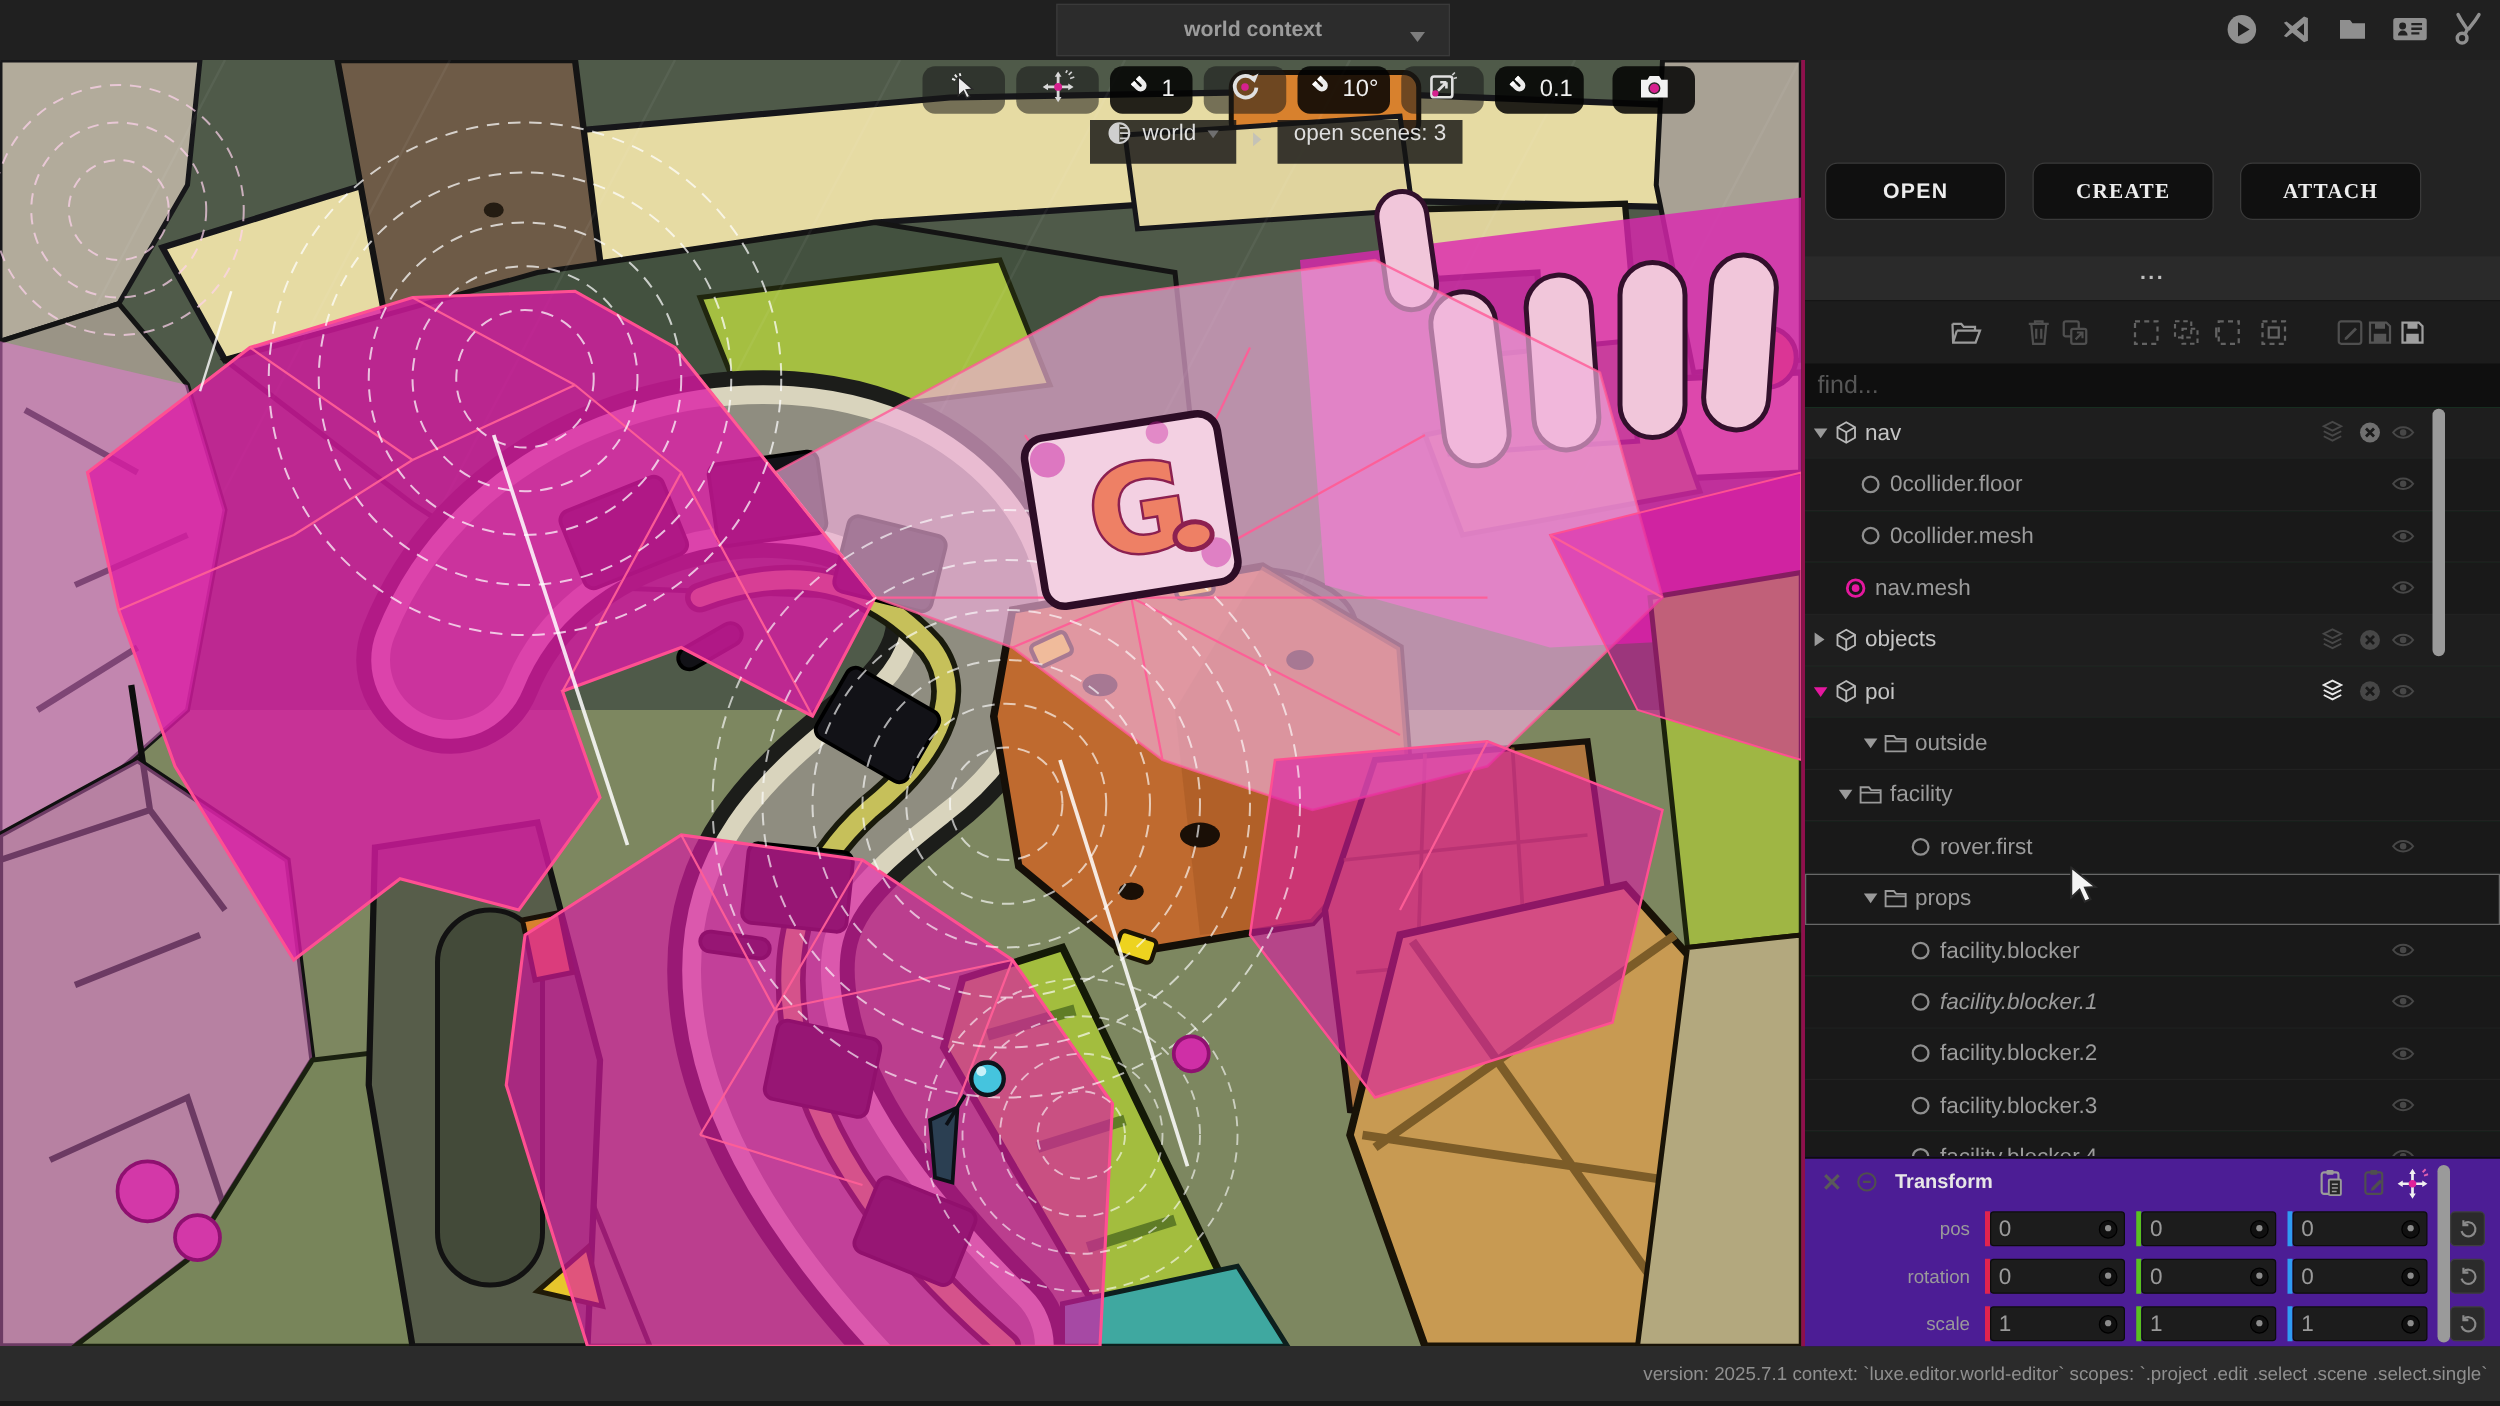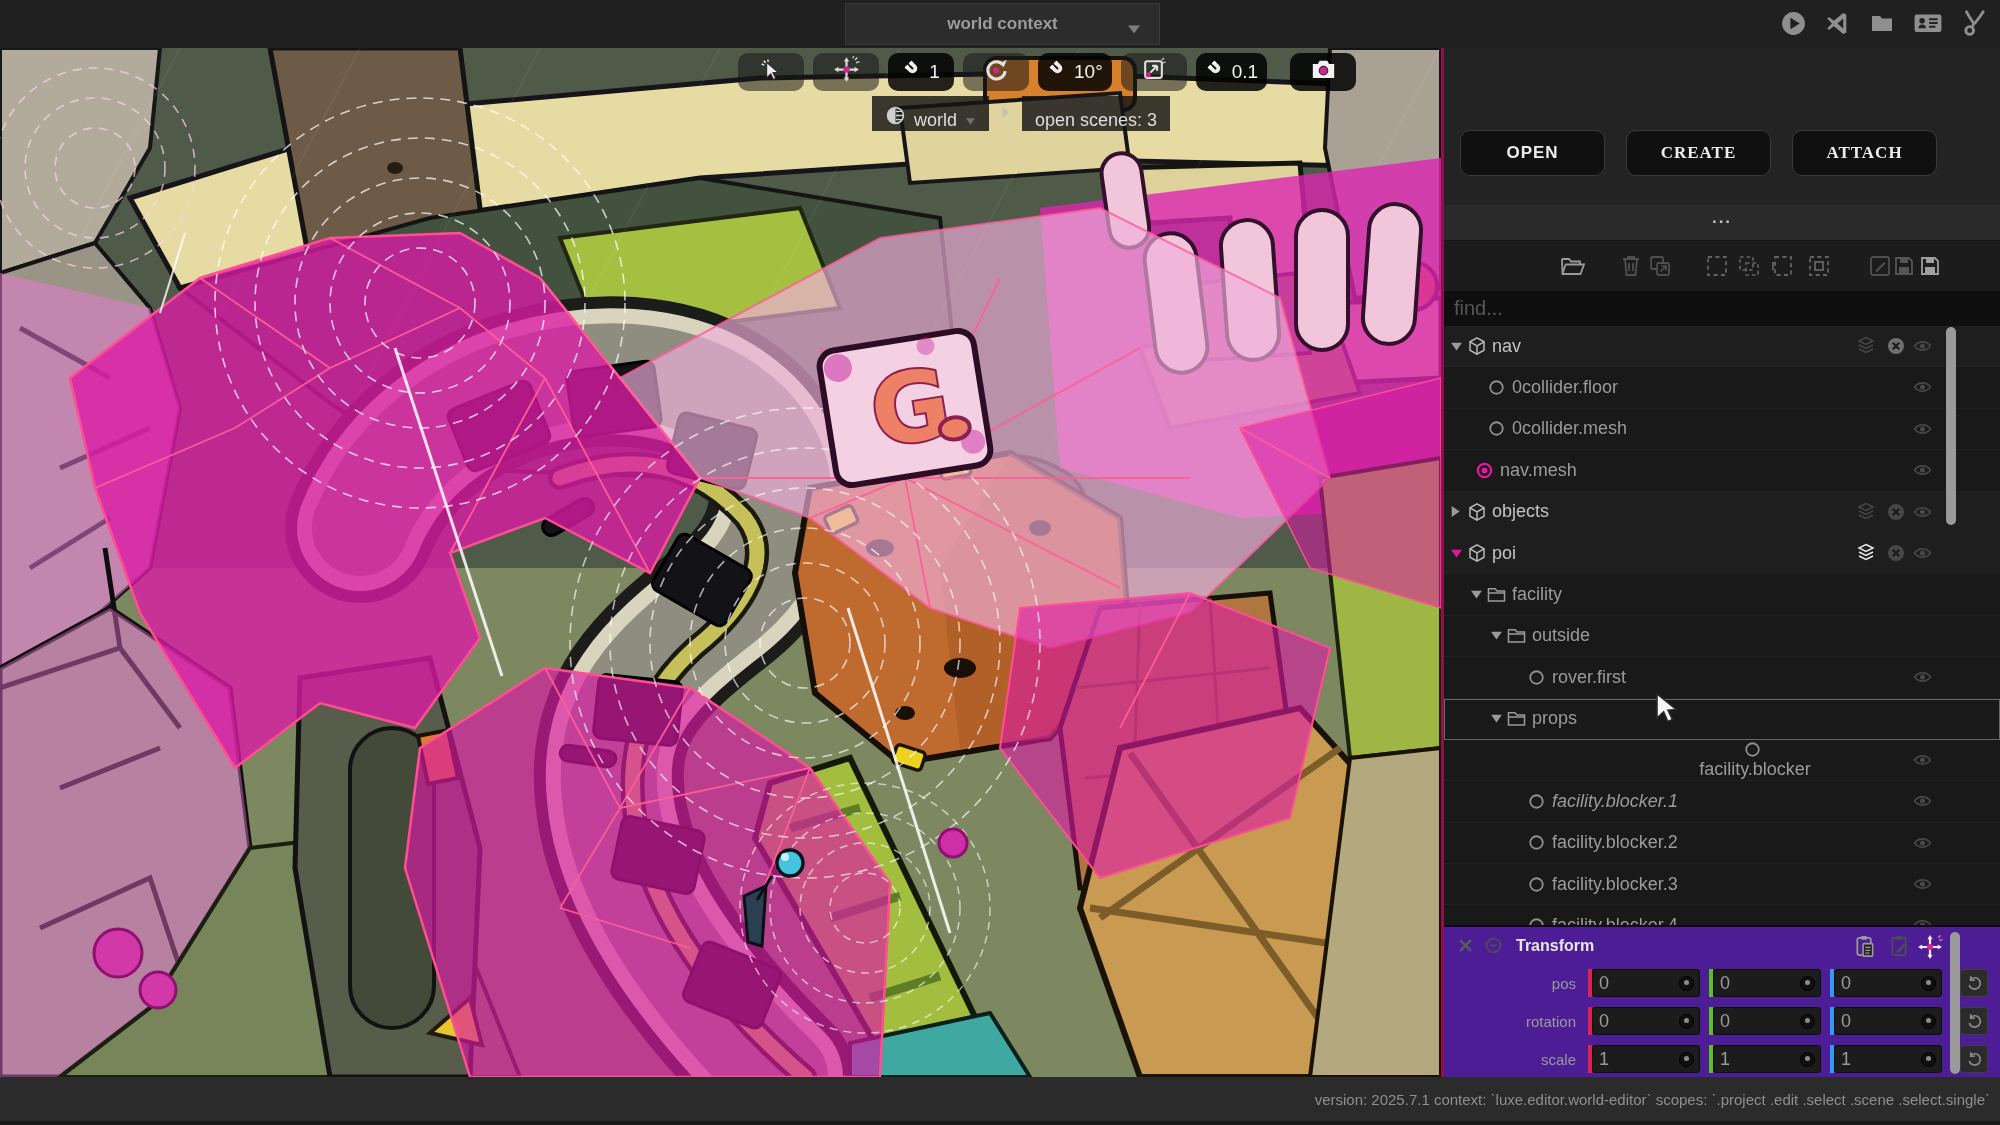--- a/index.html
+++ b/index.html
@@ -10,21 +10,21 @@
   #ctx-select{left:845px;top:3px;width:313px;height:40px;background:#2c2c2c;border:1px solid #3a3a3a;display:flex;align-items:center;justify-content:center;color:#9c9c9c;font-size:17px;font-weight:bold;cursor:pointer;}
   #ctx-select .chev{position:absolute;right:18px;top:16px;}
   #topbar-icons{right:12px;top:9px;display:flex;gap:17px;align-items:center;}
   #topbar-icons span{display:inline-flex;}
   
   #viewport{left:0;top:48px;width:1441px;height:1029px;overflow:hidden;background:#76805c;}
   .vp-toolbar{position:absolute;top:5px;left:738px;display:flex;gap:9px;align-items:center;z-index:5;}
   .vbtn{height:38px;min-width:48px;border-radius:10px;background:rgba(24,24,24,.55);display:flex;align-items:center;justify-content:center;gap:4px;padding:0 9px;color:#f0f0f0;font-size:19px;cursor:pointer;}
   .vbtn.solid{background:rgba(2,2,2,.86);}
   .vp-row2{position:absolute;top:48px;left:872px;display:flex;gap:12px;align-items:center;z-index:5;}
-  .vpill{height:35px;border-radius:0;background:rgba(20,20,20,.82);display:flex;align-items:flex-end;gap:8px;padding:0 13px;color:#dedede;font-size:18px;cursor:pointer;}
+  .vpill{height:35px;border-radius:0;background:rgba(20,20,20,.82);display:flex;align-items:flex-start;gap:8px;padding:0 13px;color:#dedede;font-size:18px;cursor:pointer;}
   
   #divider{left:1441px;top:48px;width:3px;height:1029px;background:#8e104c;z-index:6;}
   
   #panel{left:1444px;top:48px;width:556px;height:1029px;background:#232323;overflow:hidden;z-index:4;}
   #actions{position:absolute;top:82px;left:16px;display:flex;}
   .pbtn{width:145px;height:46px;border-radius:10px;background:#101010;border:1px solid #3a3a3a;color:#ededed;font-size:17px;font-weight:bold;letter-spacing:1px;display:flex;align-items:center;justify-content:center;cursor:pointer;font-family:"Liberation Sans",sans-serif;}
   .pbtn+.pbtn{margin-left:21px;font-family:Liberation Serif, serif;}
   #overflow{position:absolute;top:157px;left:0;width:100%;height:35px;background:#2a2a2a;color:#c0c0c0;text-align:center;font-size:17px;font-weight:bold;letter-spacing:2px;line-height:26px;cursor:pointer;}
   #icon-row{position:absolute;top:192px;left:0;width:100%;height:50px;background:#1c1c1c;border-top:1px solid #151515;border-bottom:1px solid #101010;}
   #icon-row .pi{position:absolute;top:13px;cursor:pointer;display:inline-flex;}
@@ -566,46 +566,46 @@
             <path d="M6.8 6.8 L13.2 13.2 M13.2 6.8 L6.8 13.2" stroke="#1a1a1a" stroke-width="2.2"></path>
           </svg>
         </span>
         <span class="rico" style="left:468px">
           <svg width="21" height="20" viewBox="0 0 20 20">
             <path d="M2 10 C6 4.5 14 4.5 18 10 C14 15.5 6 15.5 2 10 Z" fill="none" stroke="#474747" stroke-width="1.6"></path>
             <circle cx="10" cy="10" r="2.6" fill="#474747"></circle>
           </svg>
         </span>
       </div>
+      <div class="trow" style="padding-left: 46px;">
+        <span class="arr">
+          <svg width="13" height="11" viewBox="0 0 12 10">
+            <path d="M1 1.5 L11 1.5 L6 8.8 Z" fill="#9a9a9a"></path>
+          </svg>
+        </span>
+        <span class="ticon">
+          <svg width="19" height="17" viewBox="0 0 20 18">
+            <path d="M1.5 3 h7 l2 2.4 h8 V16 H1.5 Z M1.5 7.5 H18.5" fill="none" stroke="#9a9a9a" stroke-width="1.6"></path>
+          </svg>
+        </span>
+        <span class="lbl">outside</span>
+      </div>
       <div class="trow" style="padding-left: 26px;">
         <span class="arr">
           <svg width="13" height="11" viewBox="0 0 12 10">
             <path d="M1 1.5 L11 1.5 L6 8.8 Z" fill="#9a9a9a"></path>
           </svg>
         </span>
         <span class="ticon">
           <svg width="19" height="17" viewBox="0 0 20 18">
             <path d="M1.5 3 h7 l2 2.4 h8 V16 H1.5 Z M1.5 7.5 H18.5" fill="none" stroke="#9a9a9a" stroke-width="1.6"></path>
           </svg>
         </span>
         <span class="lbl">facility</span>
       </div>
-      <div class="trow" style="padding-left: 46px;">
-        <span class="arr">
-          <svg width="13" height="11" viewBox="0 0 12 10">
-            <path d="M1 1.5 L11 1.5 L6 8.8 Z" fill="#9a9a9a"></path>
-          </svg>
-        </span>
-        <span class="ticon">
-          <svg width="19" height="17" viewBox="0 0 20 18">
-            <path d="M1.5 3 h7 l2 2.4 h8 V16 H1.5 Z M1.5 7.5 H18.5" fill="none" stroke="#9a9a9a" stroke-width="1.6"></path>
-          </svg>
-        </span>
-        <span class="lbl">outside</span>
-      </div>
       <div class="trow" style="padding-left: 66px;">
         <span class="arr"></span>
         <span class="ticon">
           <svg width="19" height="19" viewBox="0 0 20 20">
             <circle cx="10" cy="10" r="6.6" fill="none" stroke="#8f8f8f" stroke-width="1.9"></circle>
           </svg>
         </span>
         <span class="lbl">rover.first</span>
         <span class="rico" style="left:468px">
           <svg width="21" height="20" viewBox="0 0 20 20">
@@ -620,21 +620,21 @@
             <path d="M1 1.5 L11 1.5 L6 8.8 Z" fill="#9a9a9a"></path>
           </svg>
         </span>
         <span class="ticon">
           <svg width="19" height="17" viewBox="0 0 20 18">
             <path d="M1.5 3 h7 l2 2.4 h8 V16 H1.5 Z M1.5 7.5 H18.5" fill="none" stroke="#9a9a9a" stroke-width="1.6"></path>
           </svg>
         </span>
         <span class="lbl">props</span>
       </div>
-      <div class="trow" style="padding-left: 66px; flex-direction: column;">
+      <div class="trow" style="padding-left: 66px;">
         <span class="arr"></span>
         <span class="ticon">
           <svg width="19" height="19" viewBox="0 0 20 20">
             <circle cx="10" cy="10" r="6.6" fill="none" stroke="#8f8f8f" stroke-width="1.9"></circle>
           </svg>
         </span>
         <span class="lbl">facility.blocker</span>
         <span class="rico" style="left:468px">
           <svg width="21" height="20" viewBox="0 0 20 20">
             <path d="M2 10 C6 4.5 14 4.5 18 10 C14 15.5 6 15.5 2 10 Z" fill="none" stroke="#474747" stroke-width="1.6"></path>

